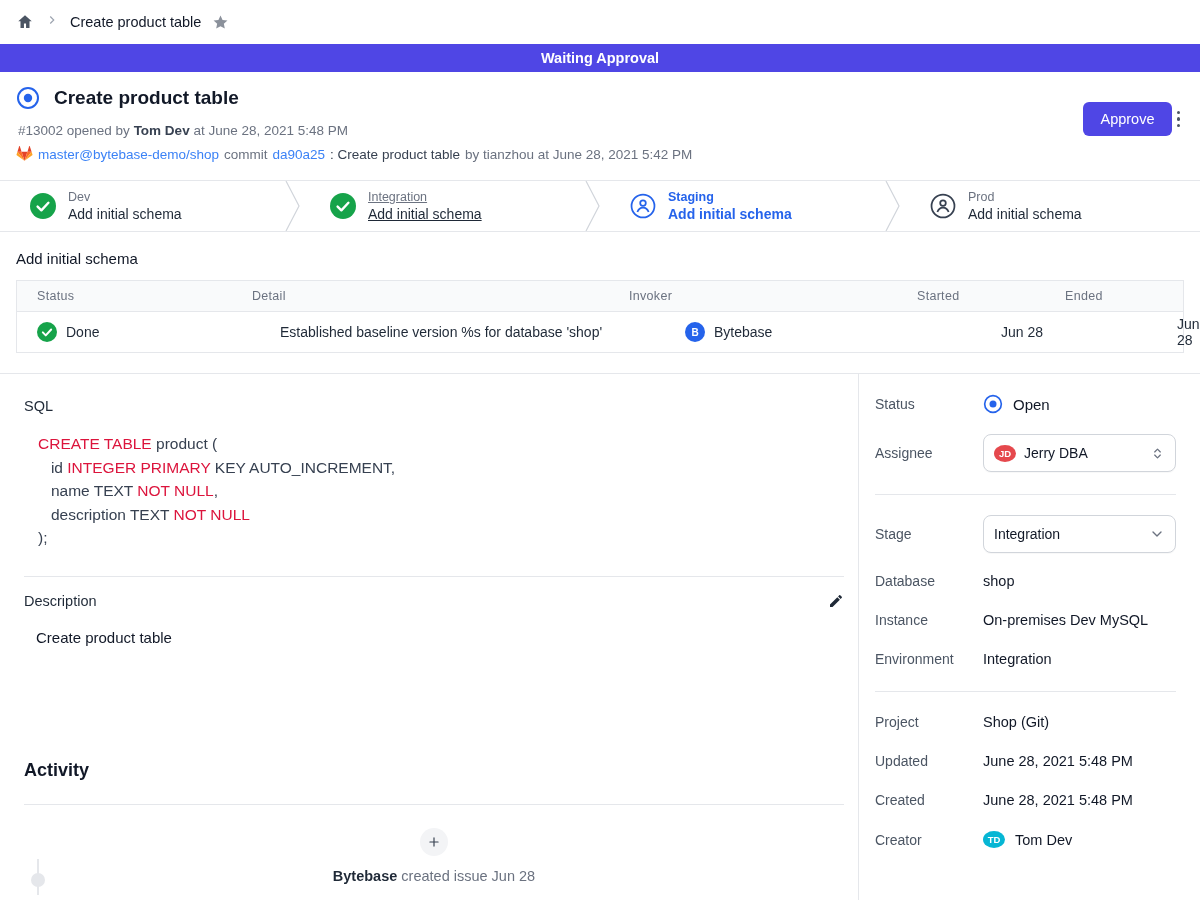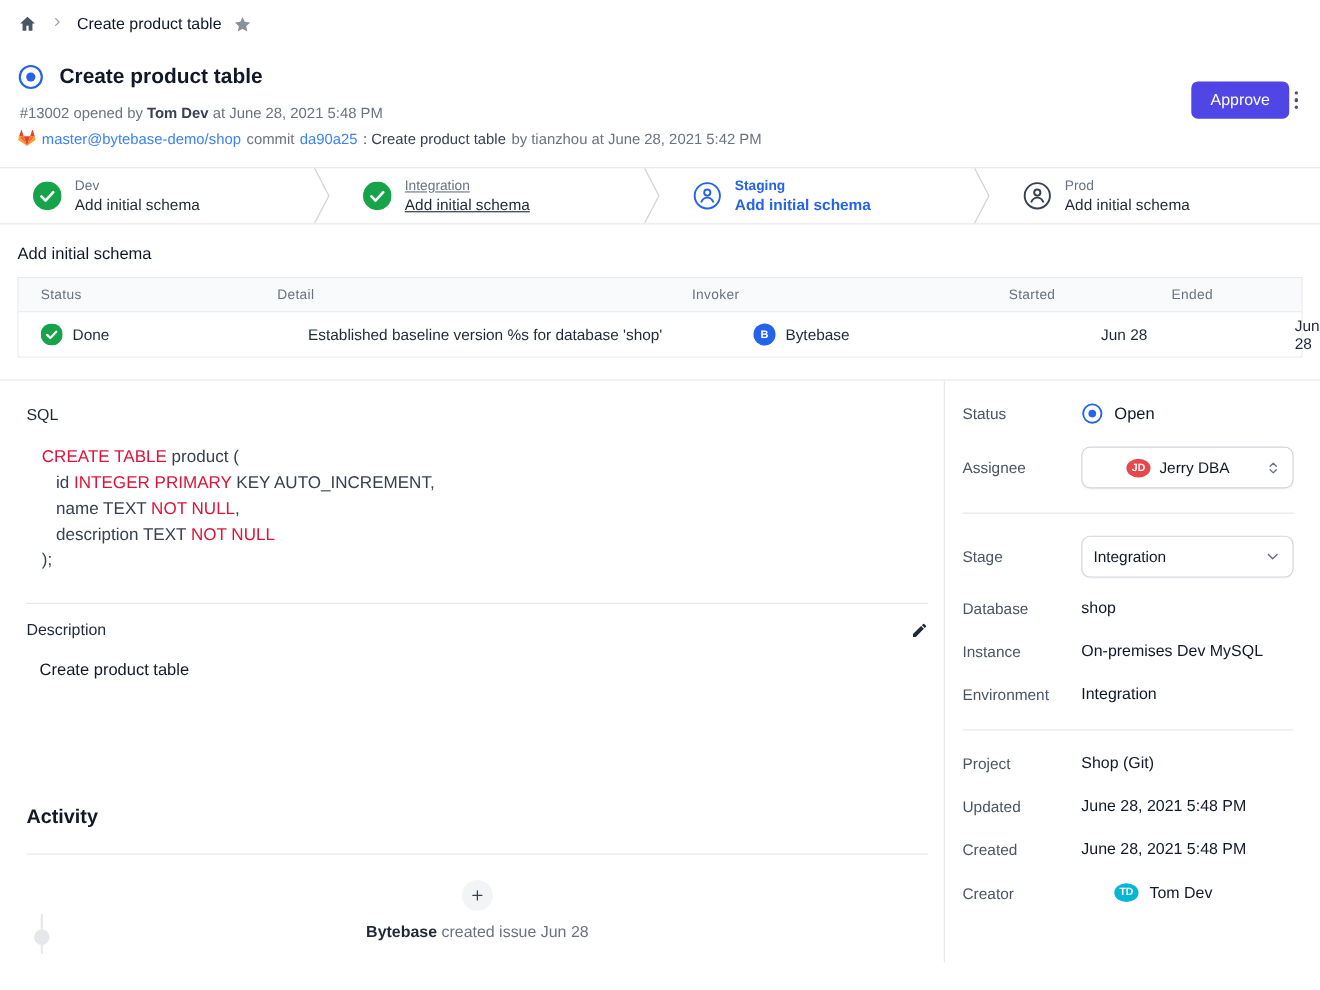--- a/index.html
+++ b/index.html
@@ -48,21 +48,21 @@
   .task-table{border:1px solid #e5e7eb;}
   .tgrid{display:grid;grid-template-columns:215px 377px 288px 148px 1fr;align-items:center;}
   .thead{background:#f9fafb;height:30px;border-bottom:1px solid #e5e7eb;
          font-size:12.5px;color:#6b7280;letter-spacing:.3px;}
   .thead>div{padding-left:20px;}
   .trow{height:40px;font-size:14px;color:#1f2937;background:#fff;cursor:pointer;gap:28px;}
   .trow>div{padding-left:20px;display:flex;align-items:center;gap:9px;}
   .avatar{border-radius:50%;color:#fff;display:inline-flex;align-items:center;justify-content:center;
           font-weight:700;flex-shrink:0;}
   .avatar.sm{width:20px;height:20px;font-size:10px;}
-  .avatar.md{width:22px;height:17px;font-size:9.5px;margin-left:30px;}
+  .avatar.md{width:22px;height:17px;font-size:9.5px;}
   .avatar.invoker{background:var(--invoker-avatar,#2563eb);}
   .avatar.assignee{background:var(--assignee-avatar,#e5484d);}
   .avatar.creator{background:var(--creator-avatar,#06b6d4);}
 
   
   .content{display:flex;border-top:1px solid #e5e7eb;height:529px;}
   .main{flex:1;padding:24px 14px 0 24px;position:relative;}
   .sql-label,.desc-label{font-size:14.5px;color:#1f2937;}
   .sql-code{margin:18px 0 0 14px;font-size:15.5px;line-height:23.5px;color:#374151;white-space:pre;}
   .kw{color:var(--keyword,#dc143c);}
@@ -110,20 +110,23 @@
         </svg>
     </span>
     <span class="crumb-text">Create product table</span>
     <button class="icon-btn">
       <svg width="17" height="17" viewBox="0 0 24 24">
           <path fill="#8b919b" d="M12 2l2.9 6.3 6.9.8-5.1 4.7 1.4 6.8L12 17.2 5.9 20.6l1.4-6.8L2.2 9.1l6.9-.8z"></path>
         </svg>
     </button>
   </div>
 
+  <div class="banner">
+    <span>Waiting Approval</span>
+  </div>
 
   <div class="header">
     <div class="title-row">
       <span style="display:inline-flex;">
         <svg width="24" height="24" viewBox="0 0 24 24">
           <circle cx="12" cy="12" r="10" fill="none" stroke="#2563eb" stroke-width="2"></circle>
           <circle cx="12" cy="12" r="4.2" fill="#2563eb"></circle>
         </svg>
       </span>
       <span class="issue-title">Create product table</span>

